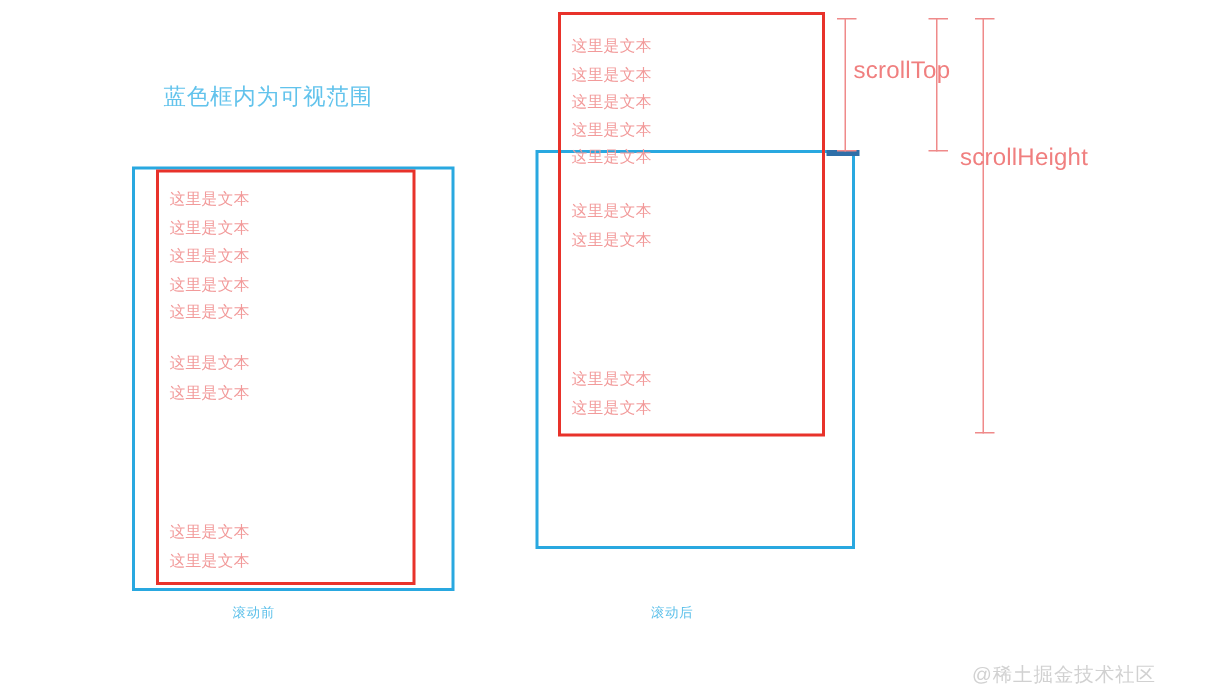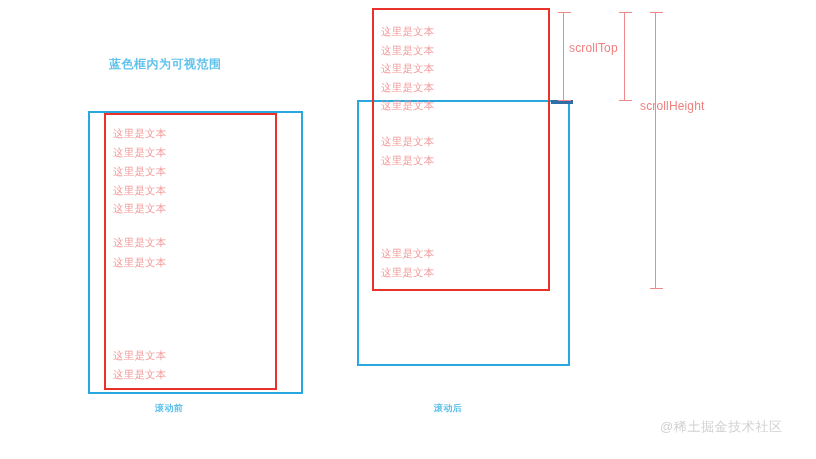--- a/index.html
+++ b/index.html
@@ -32,30 +32,30 @@
     box-sizing: border-box;
     background: transparent;
   }
 
   .caption {
     position: absolute;
     color: #5cc0ea;
     font-size: 9px;
     line-height: 12px;
     white-space: nowrap;
-    font-weight: bold;
+    font-weight: normal;
     letter-spacing: .4px;
   }
   .note-label {
     position: absolute;
     color: #62c3ec;
-    font-size: 12px;
+    font-size: 15px;
     line-height: 13px;
     white-space: nowrap;
-    font-weight: bold;
+    font-weight: normal;
     letter-spacing: .5px;
   }
 
   .text-line {
     position: absolute;
     color: #f29a9a;
     font-size: 10.5px;
     line-height: 13px;
     white-space: nowrap;
     letter-spacing: .2px;
@@ -73,21 +73,21 @@
     width: 13px;
     height: 0;
     border-top: 1px solid #ef8a8a;
   }
   .measure .cap.top { top: 0; }
   .measure .cap.bot { bottom: 0; }
 
   .measure-label {
     position: absolute;
     color: #f07f7f;
-    font-size: 12px;
+    font-size: 16px;
     line-height: 14px;
     white-space: nowrap;
     letter-spacing: .15px;
   }
 
   
   .edge-marker {
     position: absolute;
     height: 4px;
     background: #2f6fa8;
@@ -156,15 +156,15 @@
 
   <div class="measure-label" style="left:569px; top:41px;">scrollTop</div>
 
   <div class="measure" style="left:655px; top:12px; height:277px;">
     <span class="cap top"></span>
     <span class="cap bot"></span>
   </div>
 
   <div class="measure-label" style="left:640px; top:99px;">scrollHeight</div>
 
-  <div class="watermark" style="left:648px; top:418px;margin-left:12px;">@稀土掘金技术社区</div>
+  <div class="watermark" style="left:648px; top:441px;">@稀土掘金技术社区</div>
 
 </div>
 
 </body></html>

